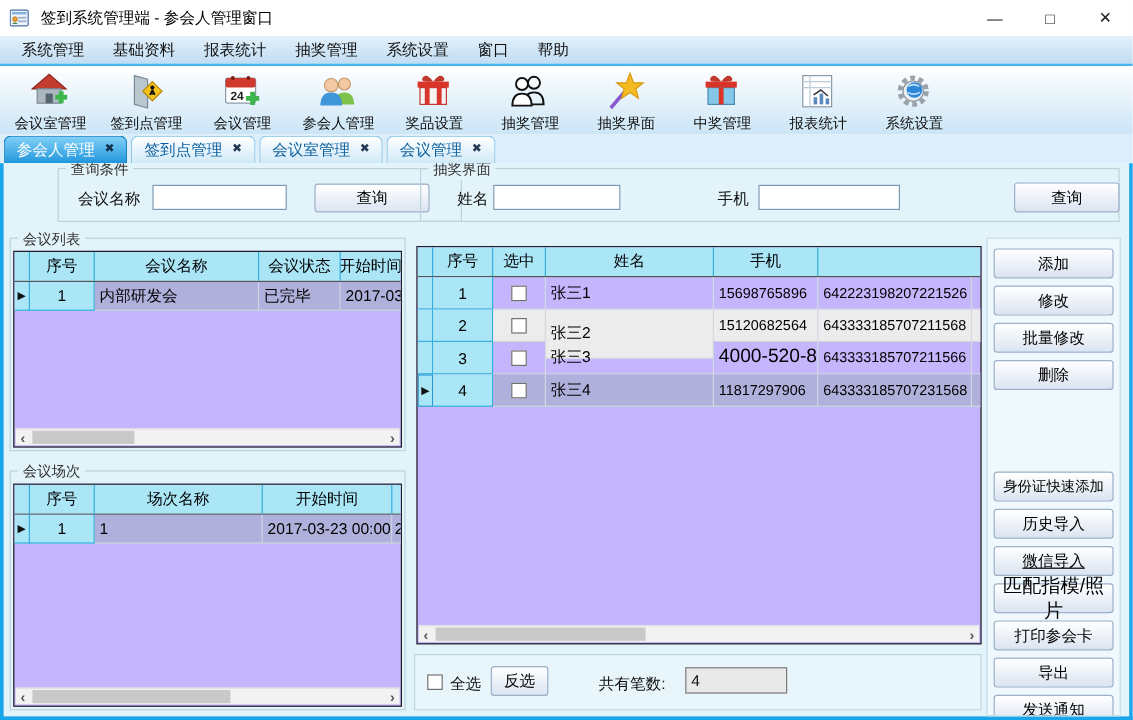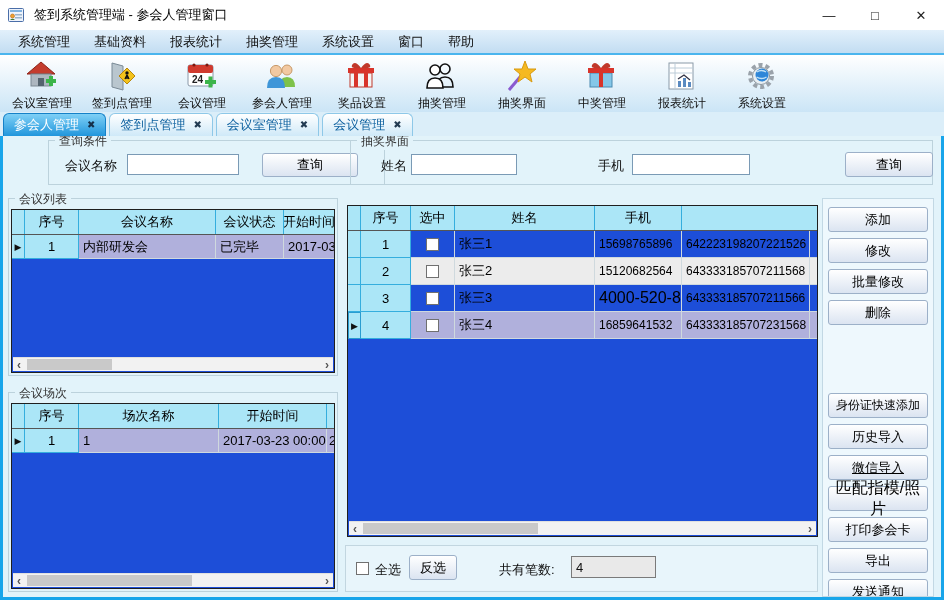--- a/index.html
+++ b/index.html
@@ -51,21 +51,21 @@
   .gb-label { position:absolute; top:-8px; left:6px; background:#e2f3fa; padding:0 4px;
     font-size:12px; color:#333; white-space:nowrap; }
   .fieldlabel { position:absolute; font-size:13px; color:#101010; white-space:nowrap; }
   .textinput { position:absolute; background:#fff; border:1px solid #7a9ab5; font-size:13px; padding:0 3px;
     font-family:inherit; }
   .btn { position:absolute; background:linear-gradient(#ffffff,#dbe4f1); border:1px solid #9cb0c8;
     border-radius:3px; font-size:13px; color:#000; text-align:center; font-family:inherit;
     display:flex; align-items:center; justify-content:center; }
 
   
-  .dgrid { position:absolute; background:#1d4ed8; border:1px solid #1f1f1f; overflow:hidden; }
+  .dgrid { position:absolute; background:#c4b5fd; border:1px solid #1f1f1f; overflow:hidden; }
   .dg-header { display:flex; background:#abe6f7; border-bottom:1px solid #555; }
   .dg-hcell { height:24px; display:flex; align-items:center; justify-content:center;
     border-right:1px solid #35aede; font-size:13px; color:#000; overflow:hidden; white-space:nowrap; flex:none; }
   .dg-row { display:flex; }
   .dg-cell { display:flex; align-items:center; padding:0 4px; font-size:13px; color:#000;
     overflow:hidden; white-space:nowrap; border-right:1px solid #cfd9de; border-bottom:1px solid #cfd9de; flex:none; }
   .cell-center { justify-content:center; padding:0; }
   .cyan-cell { background:#abe6f7; border-right:1px solid #35aede; border-bottom:1px solid #35aede; }
   .sel { background:#b0b0dc; }
   .alt { background:#ececec; }
@@ -341,21 +341,21 @@
       <div class="dg-cell" style="width:128px;height:27px;font-size:12px;">642223198207221526</div>
       <div class="dg-cell" style="width:7px;height:27px;border-right:none;"></div>
     </div>
 
     <div class="dg-row" style="height:27px;">
       <div class="dg-cell cyan-cell ind" style="width:13px;height:27px;"></div>
       <div class="dg-cell cyan-cell cell-center" style="width:50px;height:27px;">2</div>
       <div class="dg-cell alt cell-center" style="width:44px;height:27px;">
           <span class="cb"></span>
         </div>
-      <div class="dg-cell alt" style="width:140px;height:27px;">张三2</div>
+      <div class="dg-cell alt" style="width:140px;height:41px;">张三2</div>
       <div class="dg-cell alt" style="width:87px;height:27px;font-size:12px;">15120682564</div>
       <div class="dg-cell alt" style="width:128px;height:27px;font-size:12px;">643333185707211568</div>
       <div class="dg-cell alt" style="width:7px;height:27px;border-right:none;"></div>
     </div>
 
     <div class="dg-row" style="height:27px;">
       <div class="dg-cell cyan-cell ind" style="width:13px;height:27px;"></div>
       <div class="dg-cell cyan-cell cell-center" style="width:50px;height:27px;">3</div>
       <div class="dg-cell cell-center" style="width:44px;height:27px;">
           <span class="cb"></span>
@@ -366,21 +366,21 @@
       <div class="dg-cell" style="width:7px;height:27px;border-right:none;"></div>
     </div>
 
     <div class="dg-row" style="height:27px;">
       <div class="dg-cell cyan-cell ind" style="width:13px;height:27px;border:1px solid #2a9cd0;">▶</div>
       <div class="dg-cell cyan-cell cell-center" style="width:50px;height:27px;">4</div>
       <div class="dg-cell sel cell-center" style="width:44px;height:27px;">
           <span class="cb"></span>
         </div>
       <div class="dg-cell sel" style="width:140px;height:27px;">张三4</div>
-      <div class="dg-cell sel" style="width:87px;height:27px;font-size:12px;">16859641532</div>
+      <div class="dg-cell sel" style="width:87px;height:27px;font-size:12px;">11817297906</div>
       <div class="dg-cell sel" style="width:128px;height:27px;font-size:12px;">643333185707231568</div>
       <div class="dg-cell sel" style="width:7px;height:27px;border-right:none;"></div>
     </div>
 
     <div class="hscroll">
       <span class="scroll-arrow" style="left:0;">‹</span>
       <span class="scroll-thumb" style="left:14px;width:175px;"></span>
       <span class="scroll-arrow" style="right:0;">›</span>
     </div>
   </div>

